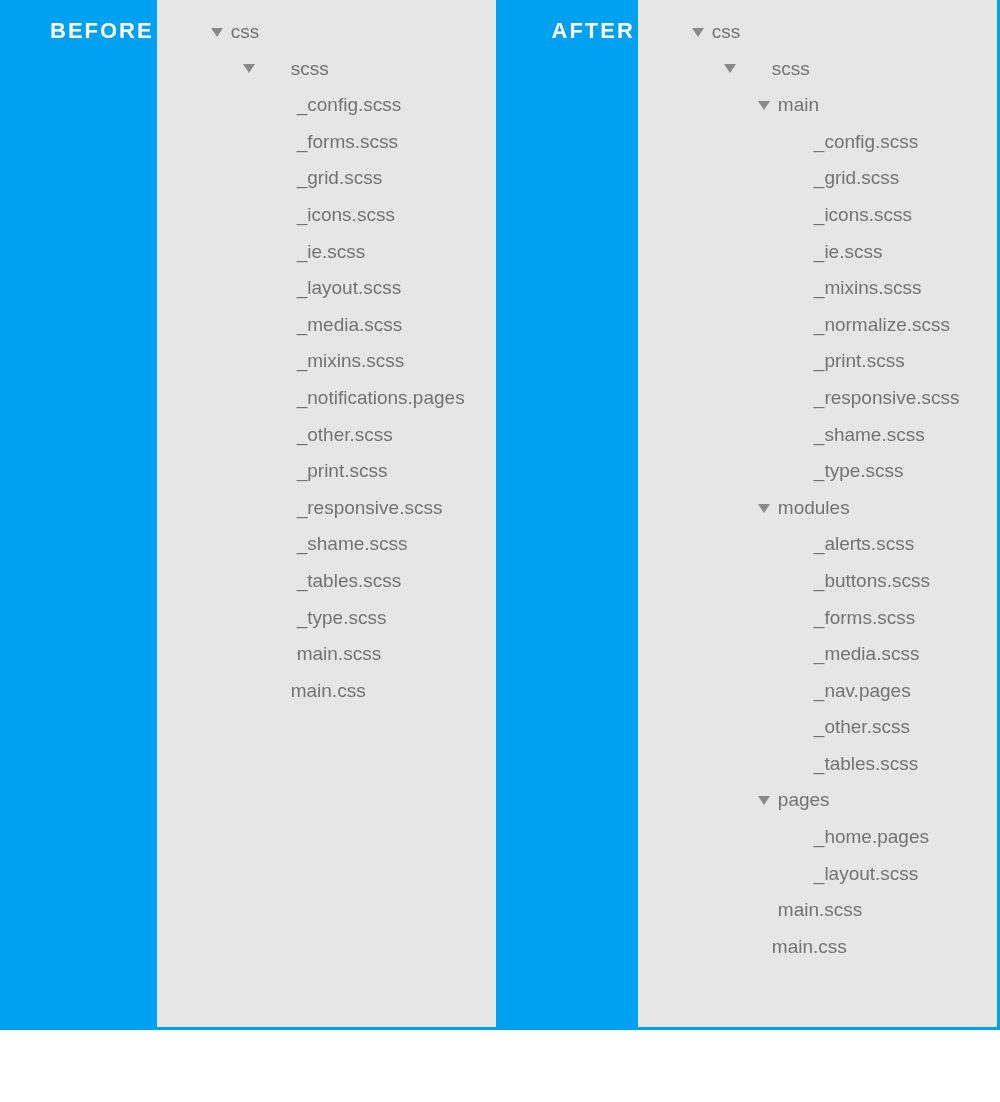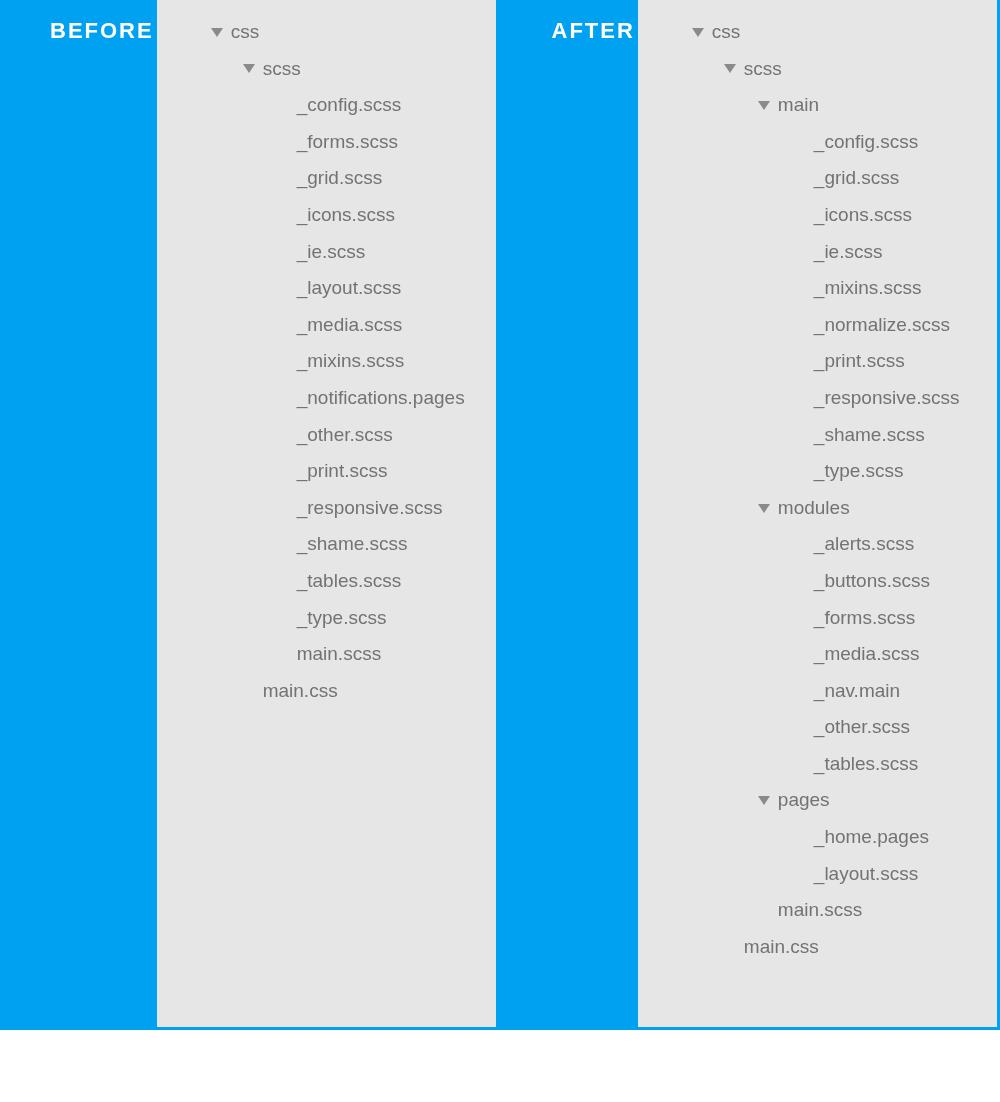--- a/index.html
+++ b/index.html
@@ -59,21 +59,21 @@
       border-left: 6px solid transparent;
       border-right: 6px solid transparent;
       border-top: 9px solid #8a8a8a;
       margin-right: 8px;
       flex-shrink: 0;
     }
     .node.leaf .disclosure {
       visibility: hidden;
     }
     .indent-0 { padding-left: 44px; }
-    .indent-1 { padding-left: 76px; }
+    .indent-1 { padding-left: 76px; gap: 28px; }
     .indent-2 { padding-left: 110px; }
     .indent-3 { padding-left: 146px; }
     .label {
       white-space: nowrap;
     }
   </style>
 </head>
 <body>
 
 <div class="container">
@@ -237,21 +237,21 @@
           <div class="node indent-3 leaf">
             <span class="disclosure"></span>
             <span class="label">_forms.scss</span>
           </div>
           <div class="node indent-3 leaf">
             <span class="disclosure"></span>
             <span class="label">_media.scss</span>
           </div>
           <div class="node indent-3 leaf">
             <span class="disclosure"></span>
-            <span class="label">_nav.main</span>
+            <span class="label">_nav.pages</span>
           </div>
           <div class="node indent-3 leaf">
             <span class="disclosure"></span>
             <span class="label">_other.scss</span>
           </div>
           <div class="node indent-3 leaf">
             <span class="disclosure"></span>
             <span class="label">_tables.scss</span>
           </div>
           <div class="node indent-2">

